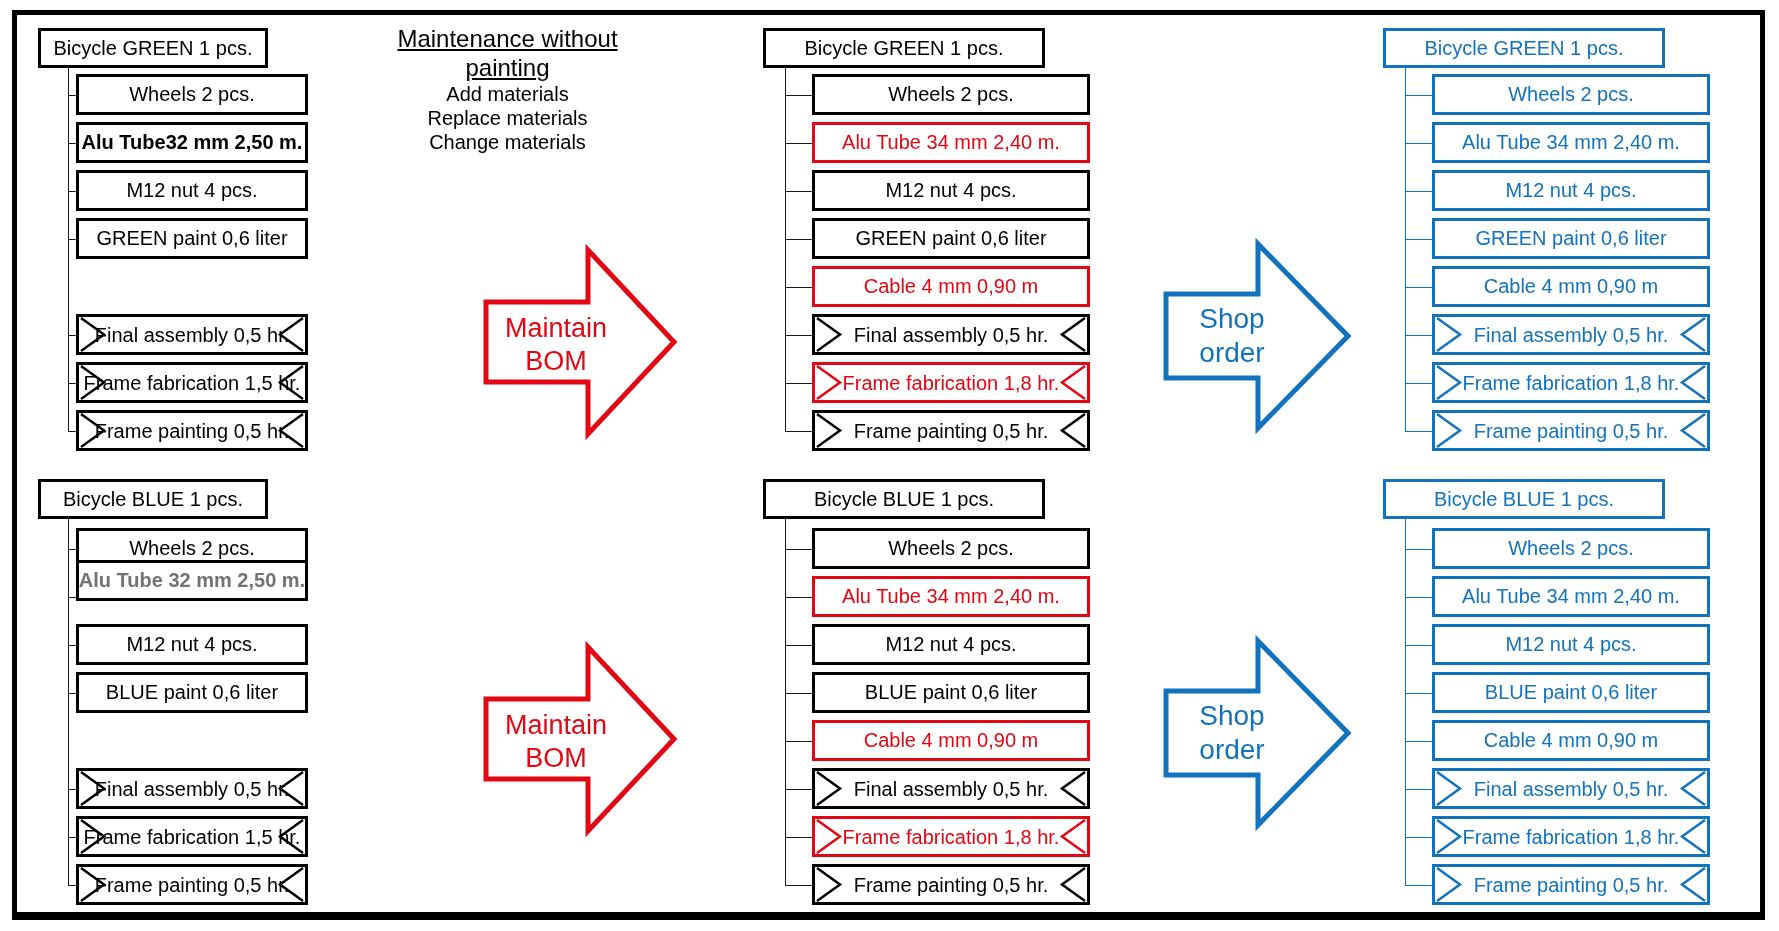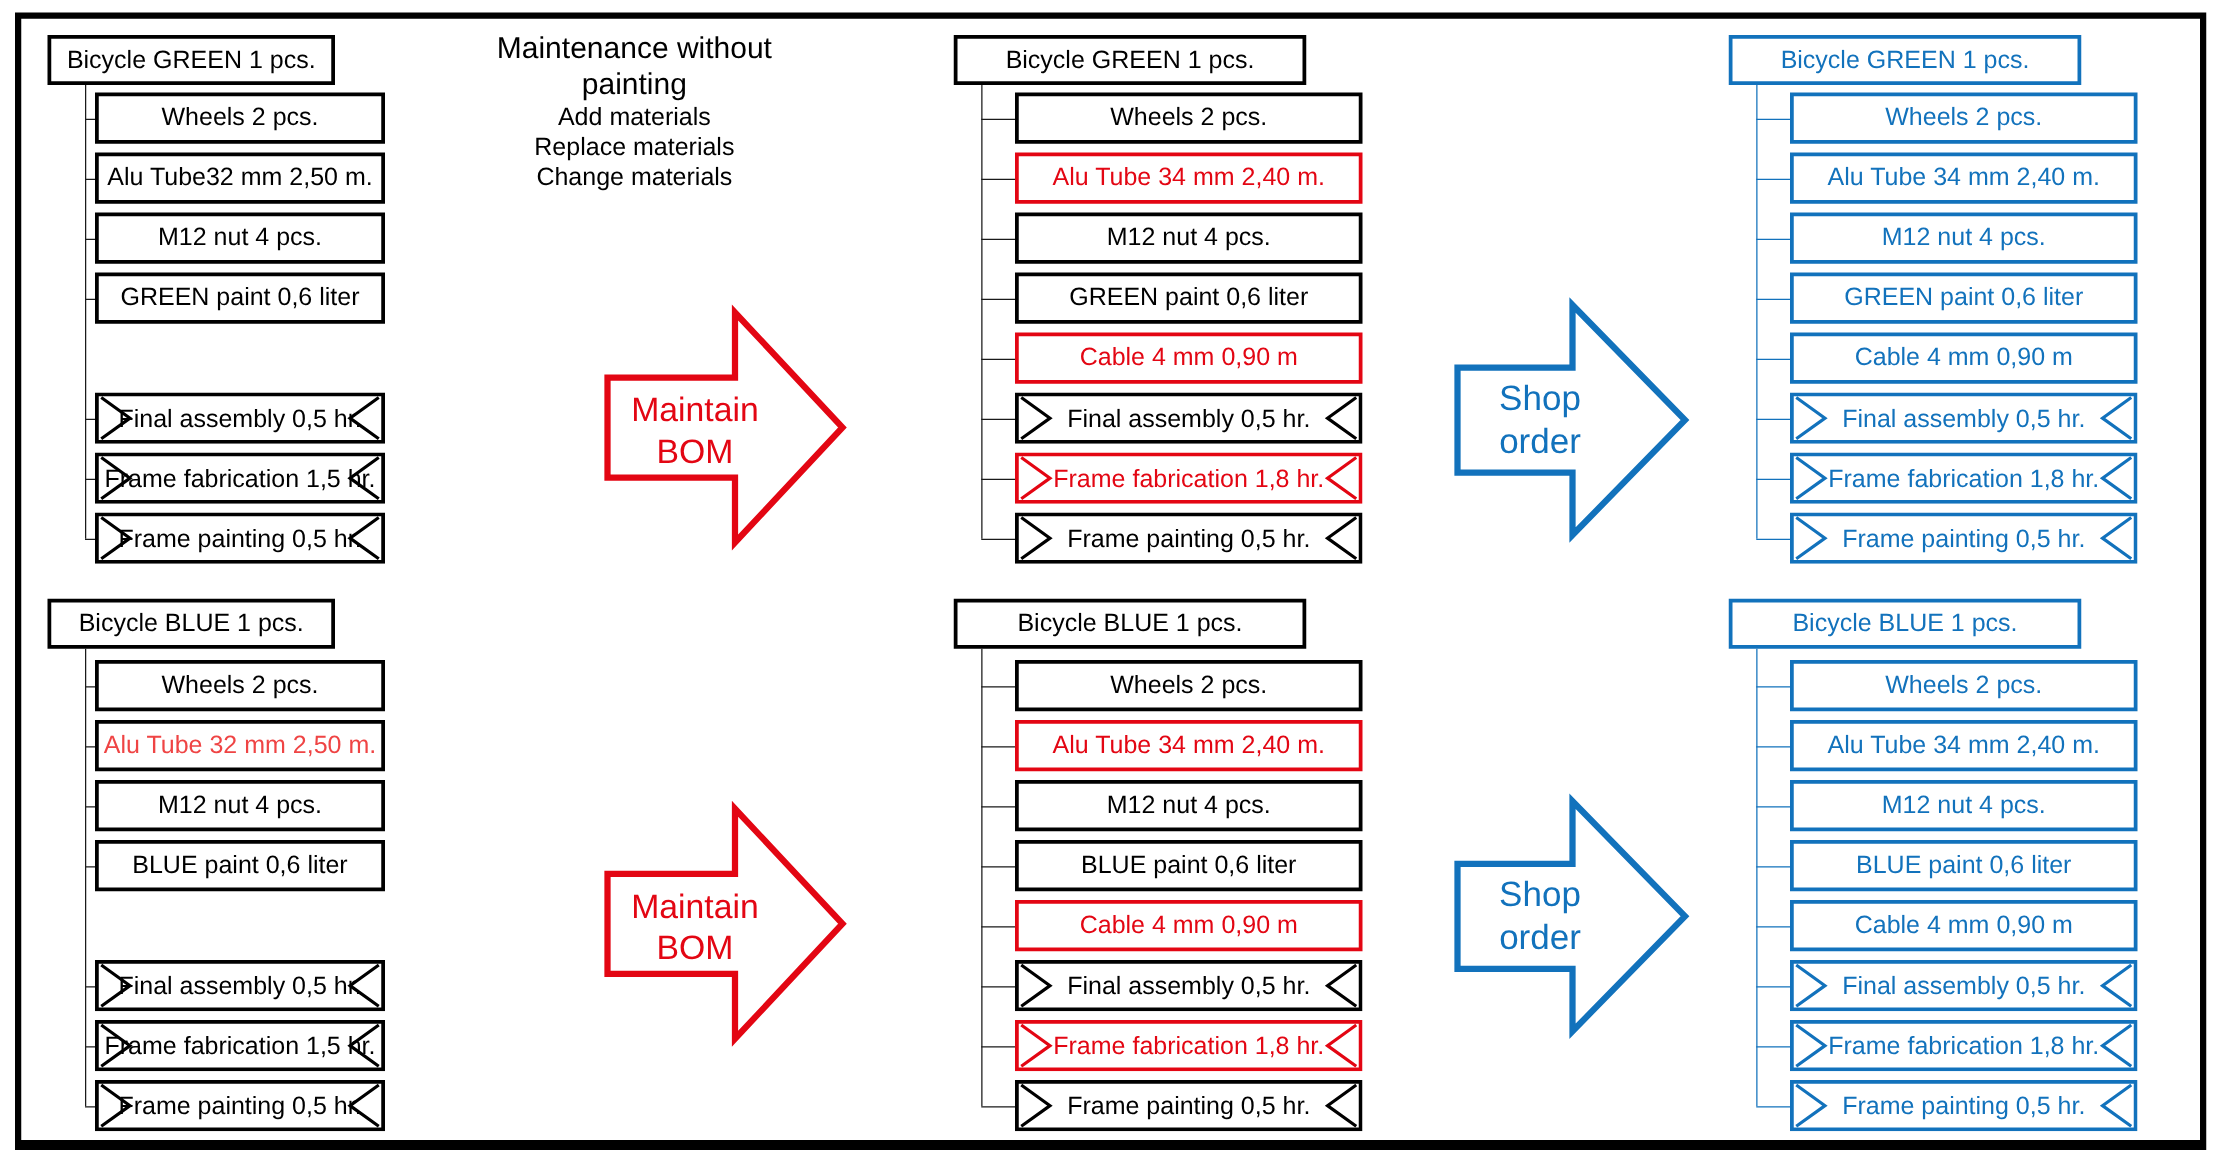--- a/index.html
+++ b/index.html
@@ -8,21 +8,21 @@
     font-family:"Liberation Sans", sans-serif;
   }
   .outer-border{
     position:absolute;left:12px;top:10px;width:1753px;height:910px;
     border:5px solid #000;border-bottom-width:8px;box-sizing:border-box;
   }
   .center-text{
     position:absolute;left:335px;top:24px;width:345px;text-align:center;color:#000;
   }
   .ct-title{font-size:24px;line-height:29px;}
-  .ct-title span{}
+  .ct-title span{text-decoration:underline;}
   .ct-line{font-size:20px;line-height:24px;}
   .node{
     position:absolute;box-sizing:border-box;background:#fff;
     display:flex;align-items:center;justify-content:center;
     font-size:20px;white-space:nowrap;
   }
   .node.mat{border:3px solid #000;}
   .conn{position:absolute;}
   svg text{font-family:"Liberation Sans", sans-serif;}
   .arrow-svg{position:absolute;}
@@ -64,21 +64,21 @@
     <text x="72" y="92" text-anchor="middle" font-size="28" fill="#1272BC">Shop</text>
     <text x="72" y="126" text-anchor="middle" font-size="28" fill="#1272BC">order</text>
   </svg>
 
 <div>
       <div class="node mat" style="left: 38px; top: 28px; width: 230px; height: 40px; border-color: rgb(0, 0, 0); color: rgb(0, 0, 0);">Bicycle GREEN 1 pcs.</div>
       <div class="conn" style="left: 68px; top: 68px; width: 0px; height: 362.5px; border-left: 1.5px solid rgb(26, 26, 26);"></div>
       <div class="conn" style="left: 68px; top: 94.5px; width: 8px; height: 0px; border-top: 1.5px solid rgb(26, 26, 26);"></div>
       <div class="node mat" style="left: 76px; top: 74px; width: 232px; height: 41px; border-color: rgb(0, 0, 0); color: rgb(0, 0, 0);">Wheels 2 pcs.</div>
       <div class="conn" style="left: 68px; top: 142.5px; width: 8px; height: 0px; border-top: 1.5px solid rgb(26, 26, 26);"></div>
-      <div class="node mat" style="left: 76px; top: 122px; width: 232px; height: 41px; border-color: rgb(0, 0, 0); color: rgb(0, 0, 0);">Alu Tube32 mm 2,50 m.</div>
+      <div class="node mat" style="left: 76px; top: 122px; width: 232px; height: 41px; border-color: rgb(0, 0, 0); color: rgb(0, 0, 0); font-weight: bold;">Alu Tube32 mm 2,50 m.</div>
       <div class="conn" style="left: 68px; top: 190.5px; width: 8px; height: 0px; border-top: 1.5px solid rgb(26, 26, 26);"></div>
       <div class="node mat" style="left: 76px; top: 170px; width: 232px; height: 41px; border-color: rgb(0, 0, 0); color: rgb(0, 0, 0);">M12 nut 4 pcs.</div>
       <div class="conn" style="left: 68px; top: 238.5px; width: 8px; height: 0px; border-top: 1.5px solid rgb(26, 26, 26);"></div>
       <div class="node mat" style="left: 76px; top: 218px; width: 232px; height: 41px; border-color: rgb(0, 0, 0); color: rgb(0, 0, 0);">GREEN paint 0,6 liter</div>
       <div class="conn" style="left: 68px; top: 334.5px; width: 8px; height: 0px; border-top: 1.5px solid rgb(26, 26, 26);"></div>
       <svg width="232" height="41" class="arrow-svg" style="left: 76px; top: 314px; background: rgb(255, 255, 255);">
         <rect x="1.5" y="1.5" width="229" height="38" fill="none" stroke="#000000" stroke-width="3"></rect>
         <polyline points="5,4 28,20.5 5,37" fill="none" stroke="#000000" stroke-width="2.5"></polyline>
         <polyline points="227,4 204,20.5 227,37" fill="none" stroke="#000000" stroke-width="2.5"></polyline>
         <text x="116" y="27.5" text-anchor="middle" font-size="20" fill="#000000">Final assembly 0,5 hr.</text>
@@ -167,21 +167,21 @@
         <polyline points="273,4 250,20.5 273,37" fill="none" stroke="#1272BC" stroke-width="2.5"></polyline>
         <text x="139" y="27.5" text-anchor="middle" font-size="20" fill="#1272BC">Frame painting 0,5 hr.</text>
       </svg>
     </div>
     <div>
       <div class="node mat" style="left: 38px; top: 479px; width: 230px; height: 40px; border-color: rgb(0, 0, 0); color: rgb(0, 0, 0);">Bicycle BLUE 1 pcs.</div>
       <div class="conn" style="left: 68px; top: 519px; width: 0px; height: 365.5px; border-left: 1.5px solid rgb(26, 26, 26);"></div>
       <div class="conn" style="left: 68px; top: 548.5px; width: 8px; height: 0px; border-top: 1.5px solid rgb(26, 26, 26);"></div>
       <div class="node mat" style="left: 76px; top: 528px; width: 232px; height: 41px; border-color: rgb(0, 0, 0); color: rgb(0, 0, 0);">Wheels 2 pcs.</div>
       <div class="conn" style="left: 68px; top: 596.5px; width: 8px; height: 0px; border-top: 1.5px solid rgb(26, 26, 26);"></div>
-      <div class="node mat" style="left: 76px; top: 576px; width: 232px; height: 41px; border-color: rgb(0, 0, 0); color: #ef4444;">Alu Tube 32 mm 2,50 m.</div>
+      <div class="node mat" style="left: 76px; top: 560px; width: 232px; height: 41px; border-color: rgb(0, 0, 0); color: #737373; font-weight: bold;">Alu Tube 32 mm 2,50 m.</div>
       <div class="conn" style="left: 68px; top: 644.5px; width: 8px; height: 0px; border-top: 1.5px solid rgb(26, 26, 26);"></div>
       <div class="node mat" style="left: 76px; top: 624px; width: 232px; height: 41px; border-color: rgb(0, 0, 0); color: rgb(0, 0, 0);">M12 nut 4 pcs.</div>
       <div class="conn" style="left: 68px; top: 692.5px; width: 8px; height: 0px; border-top: 1.5px solid rgb(26, 26, 26);"></div>
       <div class="node mat" style="left: 76px; top: 672px; width: 232px; height: 41px; border-color: rgb(0, 0, 0); color: rgb(0, 0, 0);">BLUE paint 0,6 liter</div>
       <div class="conn" style="left: 68px; top: 788.5px; width: 8px; height: 0px; border-top: 1.5px solid rgb(26, 26, 26);"></div>
       <svg width="232" height="41" class="arrow-svg" style="left: 76px; top: 768px; background: rgb(255, 255, 255);">
         <rect x="1.5" y="1.5" width="229" height="38" fill="none" stroke="#000000" stroke-width="3"></rect>
         <polyline points="5,4 28,20.5 5,37" fill="none" stroke="#000000" stroke-width="2.5"></polyline>
         <polyline points="227,4 204,20.5 227,37" fill="none" stroke="#000000" stroke-width="2.5"></polyline>
         <text x="116" y="27.5" text-anchor="middle" font-size="20" fill="#000000">Final assembly 0,5 hr.</text>

